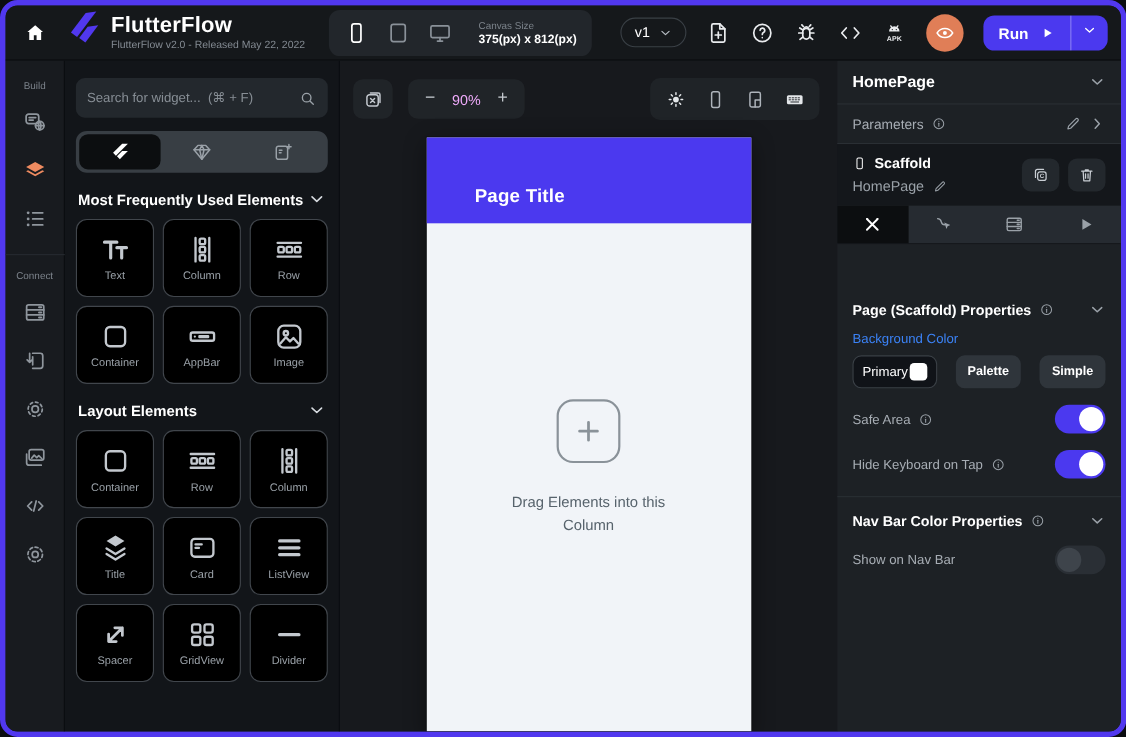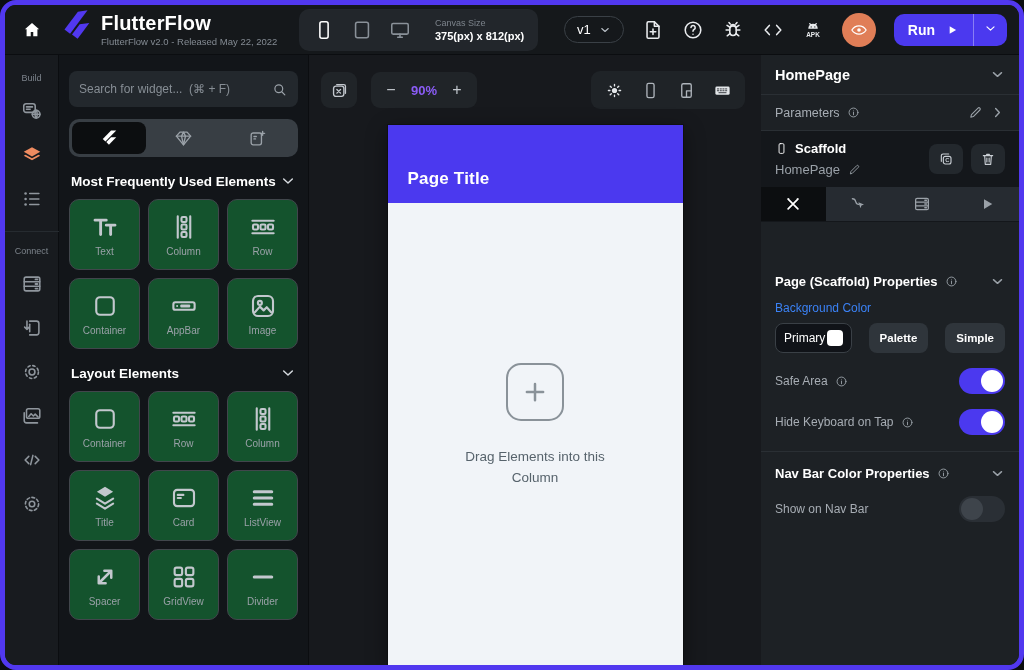--- a/index.html
+++ b/index.html
@@ -55,40 +55,40 @@
   .search-box input::placeholder { color:#878E95; }
   .search-box .icon { width:17px; height:17px; color:#9AA1A8; }
   .panel-tabs { margin-top:12px; height:38px; background:#383E44; border-radius:10px; display:flex; padding:3px; }
   .ptab { flex:1; display:flex; align-items:center; justify-content:center; color:#9AA1A8; border-radius:8px; cursor:pointer; }
   .ptab .icon { width:19px; height:19px; }
   .ptab.active { background:#0C0E10; color:#fff; }
   .section-header { display:flex; align-items:center; justify-content:space-between; margin:16px 2px 10px; }
   .section-header .title { color:#fff; font-size:13.5px; font-weight:bold; }
   .section-header .icon { width:16px; height:16px; color:#D6DADF; cursor:pointer; }
   .widget-grid { display:grid; grid-template-columns:repeat(3,1fr); gap:8px; }
-  .tile { aspect-ratio:1/1; background:#14532d; border:1px solid #41464C; border-radius:10px; display:flex; flex-direction:column; align-items:center; justify-content:center; gap:4px; cursor:grab; }
+  .tile { aspect-ratio:1/1; background:#000000; border:1px solid #41464C; border-radius:10px; display:flex; flex-direction:column; align-items:center; justify-content:center; gap:4px; cursor:grab; }
   .tile .icon { width:30px; height:30px; color:#C3C8CE; }
   .tile .tile-label { color:#9AA1A8; font-size:10px; }
 
   
   .canvas { flex:1; background:#17191D; position:relative; overflow:hidden; display:flex; flex-direction:column; align-items:center; }
   .canvas-toolbar { width:100%; display:flex; align-items:center; padding:16px 12px 0; }
   .fit-btn { width:36px; height:36px; background:#202428; border-radius:9px; display:flex; align-items:center; justify-content:center; color:#C3C8CE; cursor:pointer; }
   .fit-btn .icon { width:19px; height:19px; }
   .zoom-group { margin-left:14px; height:36px; background:#202428; border-radius:9px; display:flex; align-items:center; padding:0 6px; }
   .zoom-btn { width:28px; height:28px; display:flex; align-items:center; justify-content:center; color:#C3C8CE; font-size:16px; cursor:pointer; }
-  .zoom-value { color:#8b5cf6; font-size:13px; font-weight:bold; padding:0 6px; }
+  .zoom-value { color:#f0abfc; font-size:13px; font-weight:normal; padding:0 6px; }
   .canvas-icons { margin-left:auto; margin-right:4px; height:38px; background:#1F2327; border-radius:9px; display:flex; align-items:center; gap:6px; padding:0 8px; }
   .cv-icon { width:30px; height:30px; border-radius:7px; display:flex; align-items:center; justify-content:center; color:#AEB4BB; cursor:pointer; }
   .cv-icon .icon { width:19px; height:19px; }
   .cv-icon.lit { color:#E4E7EA; }
 
   .phone { width:295px; margin-top:16px; height:700px; background:#F1F4F8; box-shadow:0 0 0 1px rgba(0,0,0,.25), 0 6px 20px rgba(0,0,0,.45); display:flex; flex-direction:column; }
   .phone-appbar { height:78px; background:#4B39EF; display:flex; align-items:flex-end; padding:0 20px 14px; }
-  .phone-appbar .pg-title { color:#fff; font-size:17px; font-weight:bold; letter-spacing:.2px; }
+  .phone-appbar .pg-title { color:#fff; font-size:17px; font-weight:bold; letter-spacing:.2px;margin-left:24px; }
   .phone-body { flex:1; display:flex; flex-direction:column; align-items:center; padding-top:160px; }
   .drop-target { width:58px; height:58px; border:2.5px solid #8A9299; border-radius:15px; display:flex; align-items:center; justify-content:center; color:#8A9299; cursor:pointer; }
   .drop-target .icon { width:30px; height:30px; }
   .drop-hint { margin-top:26px; width:170px; text-align:center; color:#57636C; font-size:13.5px; line-height:1.55; }
 
   
   .inspector { width:258px; flex:0 0 258px; background:#1D2125; display:flex; flex-direction:column; overflow:hidden; }
   .insp-row { display:flex; align-items:center; padding:0 14px; }
   .page-row { height:40px; border-bottom:1px solid #2A2F34; justify-content:space-between; }
   .page-row .pg-name { color:#fff; font-size:14.5px; font-weight:bold; }

